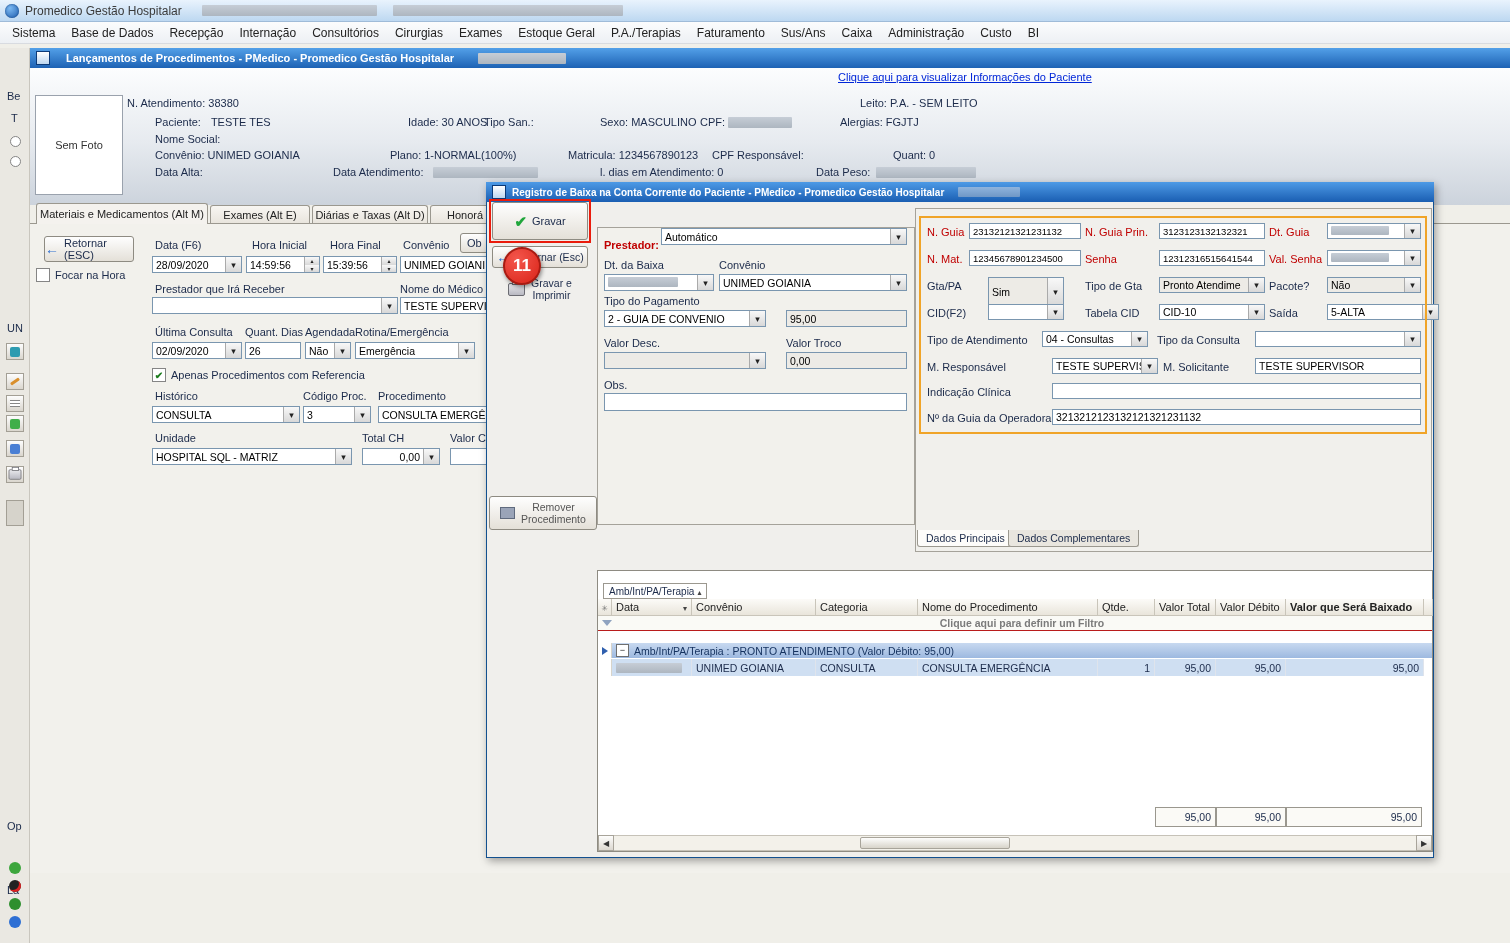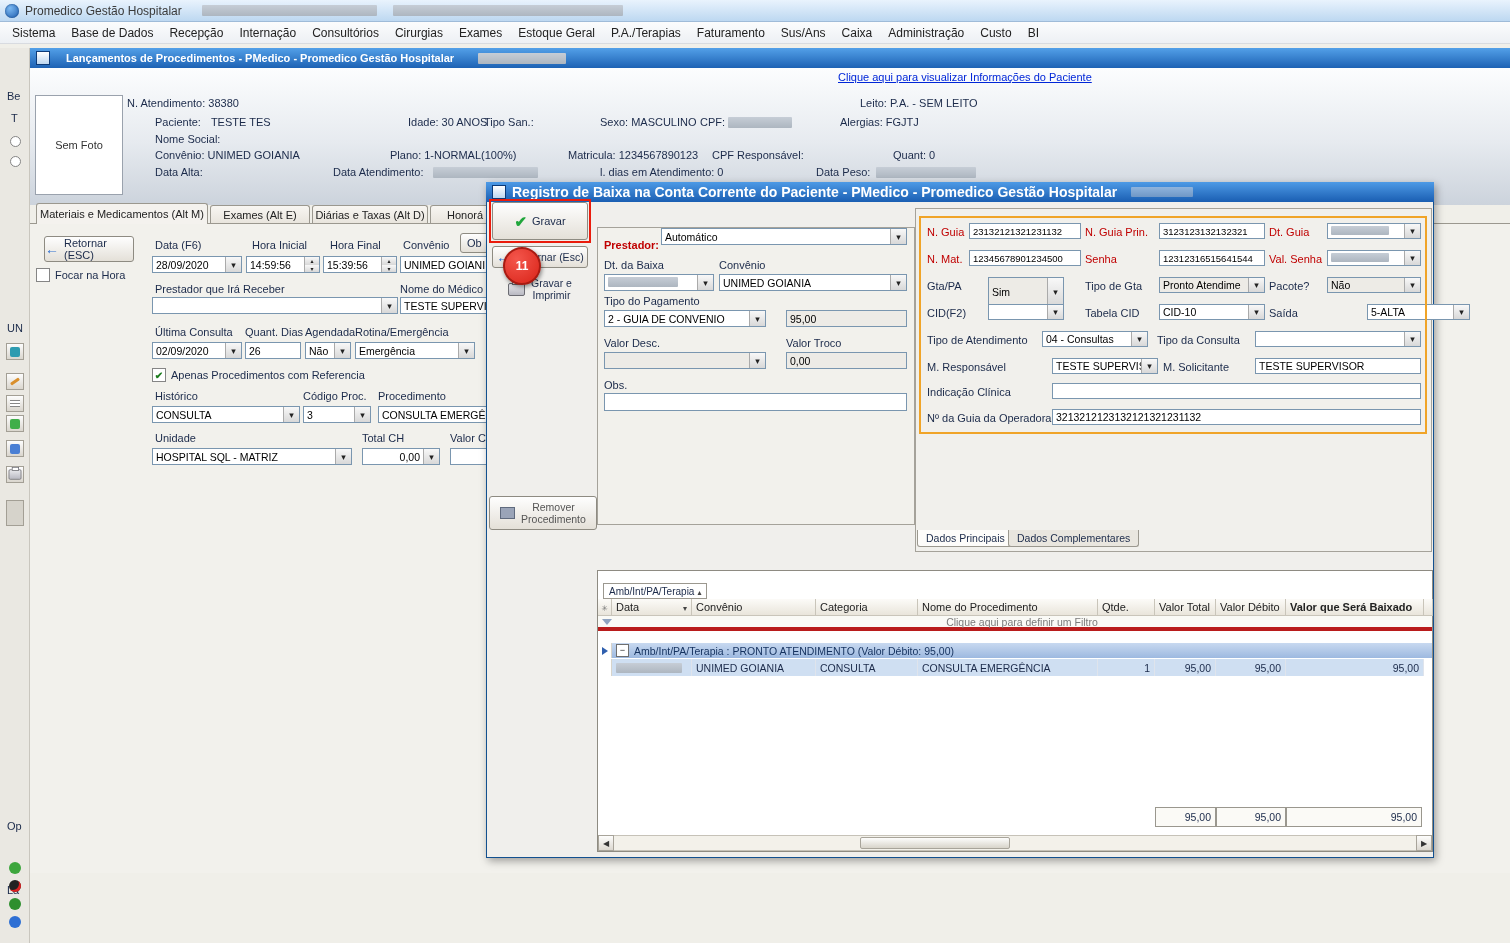--- a/index.html
+++ b/index.html
@@ -39,23 +39,23 @@
   .ro{background:#edebe6;}
   .dis .txt{color:#8a8a8a;}
   .cb{width:12px;height:12px;background:#fff;border:1px solid #858585;display:inline-flex;align-items:center;justify-content:center;}
   .cb.on::after{content:"✔";font-size:10px;color:#1e7d1e;font-weight:bold;}
   .radio{width:11px;height:11px;border-radius:50%;background:#fff;border:1px solid #858585;}
   .ck::after{content:"✔";color:#21a63c;font-weight:bold;font-size:15px;line-height:1;}
   .al::after{content:"←";color:#2f6fd0;font-weight:bold;font-size:14px;line-height:1;}
   .printer{width:15px;height:11px;background:linear-gradient(#e8e8ec,#b9b9c2);border:1px solid #6b6b72;border-radius:2px;position:relative;}
   .printer::before{content:"";position:absolute;left:3px;top:-4px;width:7px;height:3px;background:#fff;border:1px solid #6b6b72;}
   .modal{left:486px;top:182px;width:948px;height:676px;background:#f0efec;border:1px solid #12508f;box-shadow:2px 3px 8px rgba(0,0,0,.35);z-index:10;}
-  .modal-titlebar{left:486px;top:182px;width:948px;height:20px;background:linear-gradient(#4d9ae6,#1a5eb2);color:#fff;font-weight:bold;display:flex;align-items:center;gap:6px;padding:0 6px;font-size:14px;z-index:11;}
+  .modal-titlebar{left:486px;top:182px;width:948px;height:20px;background:linear-gradient(#4d9ae6,#1a5eb2);color:#fff;font-weight:bold;display:flex;align-items:center;gap:6px;padding:0 6px;font-size:10px;z-index:11;}
   .mz{z-index:11;}
-  .badge{width:38px;height:38px;border-radius:50%;background:radial-gradient(circle at 35% 30%,#f4564c,#d92318);border:2px solid #a81b12;color:#fff;font-weight:bold;font-size:12px;display:flex;align-items:center;justify-content:center;box-shadow:1px 2px 4px rgba(0,0,0,.45);z-index:14;}
+  .badge{width:38px;height:38px;border-radius:50%;background:radial-gradient(circle at 35% 30%,#f4564c,#d92318);border:2px solid #a81b12;color:#fff;font-weight:bold;font-size:17px;display:flex;align-items:center;justify-content:center;box-shadow:1px 2px 4px rgba(0,0,0,.45);z-index:14;}
   .focus-red{border:2px solid #ea1c0d;z-index:13;background:transparent;}
   .orange-box{border:2px solid #f0a428;z-index:12;}
   .gh{background:linear-gradient(#fcfbf8,#e9e5db);border-right:1px solid #c9c5ba;border-bottom:1px solid #c9c5ba;display:flex;align-items:center;padding:0 4px;height:17px;font-size:11px;color:#222;overflow:hidden;white-space:nowrap;}
   .group-row{background:linear-gradient(#c8d9f0,#9db9e0);color:#14315e;display:flex;align-items:center;gap:5px;padding:0 4px;font-size:10.5px;white-space:nowrap;overflow:hidden;}
   .sel{background:#cfdff2;}
   .cell{display:flex;align-items:center;padding:0 4px;height:17px;font-size:10.5px;border-right:1px solid #dfe4ec;overflow:hidden;white-space:nowrap;}
   .num{justify-content:flex-end;}
   .foot{background:#fbfaf6;border:1px solid #9a978e;display:flex;align-items:center;justify-content:flex-end;padding:0 4px;font-size:10.5px;}
   .exp{width:11px;height:11px;background:#fff;border:1px solid #6f6f6f;display:inline-flex;align-items:center;justify-content:center;flex:none;}
   .exp::after{content:"−";font-size:9px;color:#222;line-height:1;}
@@ -443,21 +443,21 @@
   <div class="abs combo mz" style="left:988px;top:304px;width:76px;height:16px;">
       <span class="txt"></span>
       <span class="dd"></span>
     </div>
   <span class="abs lbl mz" style="left:1085px;top:307px;">Tabela CID</span>
   <div class="abs combo mz" style="left:1159px;top:304px;width:106px;height:16px;">
       <span class="txt">CID-10</span>
       <span class="dd"></span>
     </div>
   <span class="abs lbl mz" style="left:1269px;top:307px;">Saída</span>
-  <div class="abs combo mz" style="left:1327px;top:304px;width:103px;height:16px;margin-left:40px;">
+  <div class="abs combo mz" style="left:1327px;top:304px;width:112px;height:16px;">
       <span class="txt">5-ALTA</span>
       <span class="dd"></span>
     </div>
 
   <span class="abs lbl mz" style="left:927px;top:334px;">Tipo de Atendimento</span>
   <div class="abs combo mz" style="left:1042px;top:331px;width:106px;height:16px;">
       <span class="txt">04 - Consultas</span>
       <span class="dd"></span>
     </div>
   <span class="abs lbl mz" style="left:1157px;top:334px;">Tipo da Consulta</span>
@@ -506,21 +506,21 @@
     </div>
   <div class="abs gh mz" style="left:692px;top:599px;width:124px;">Convênio</div>
   <div class="abs gh mz" style="left:816px;top:599px;width:102px;">Categoria</div>
   <div class="abs gh mz" style="left:918px;top:599px;width:180px;">Nome do Procedimento</div>
   <div class="abs gh mz" style="left:1098px;top:599px;width:57px;">Qtde.</div>
   <div class="abs gh mz" style="left:1155px;top:599px;width:61px;">Valor Total</div>
   <div class="abs gh mz" style="left:1216px;top:599px;width:70px;">Valor Débito</div>
   <div class="abs gh b mz" style="left:1286px;top:599px;width:138px;">Valor que Será Baixado</div>
   <div class="abs gh mz" style="left:1424px;top:599px;width:8px;"></div>
 
-  <div class="abs mz row" style="left:598px;top:616px;width:834px;height:15px;background:#fafaf6;border-bottom:4px solid #b91c1c;">
+  <div class="abs mz row" style="left:598px;top:616px;width:834px;height:15px;background:#fafaf6;border-bottom:1px solid #b91c1c;font-weight:bold;">
     <span class="fun" style="margin-left:4px;"></span>
     <span style="flex:1;text-align:center;color:#7b7b7b;font-size:10.5px;">Clique aqui para definir um Filtro</span>
   </div>
 
   <div class="abs mz" style="left:598px;top:643px;width:14px;height:15px;background:#fff;border-right:1px solid #d8d4ca;display:flex;align-items:center;justify-content:center;">
       <span class="tri-r"></span>
     </div>
   <div class="abs group-row mz" style="left:612px;top:643px;width:820px;height:15px;">
     <span class="exp"></span>
     <span>Amb/Int/PA/Terapia : PRONTO ATENDIMENTO (Valor Débito: 95,00)</span>

